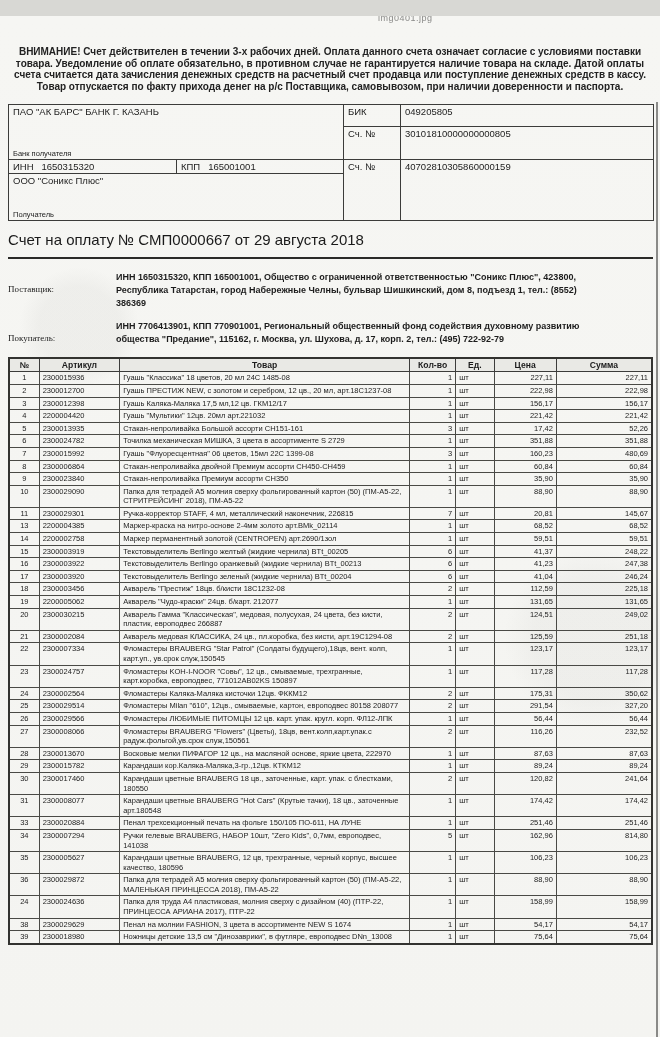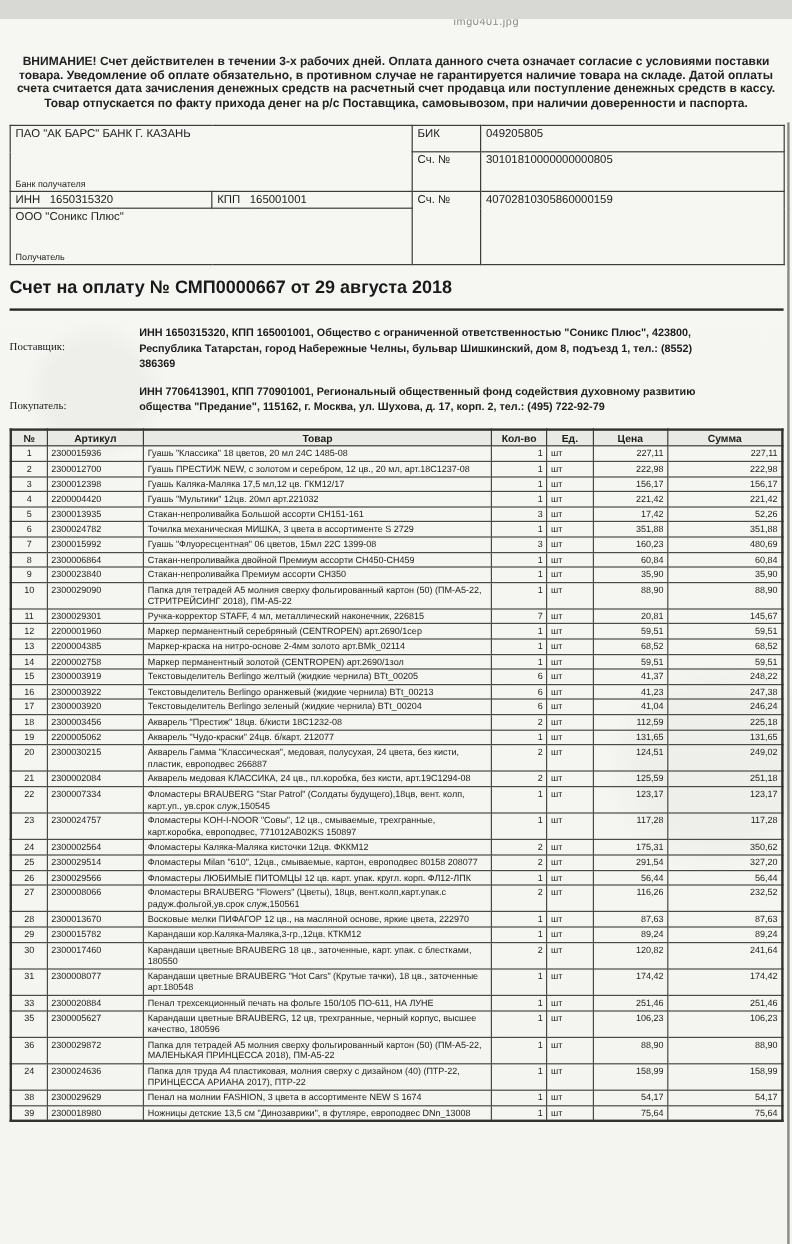--- a/index.html
+++ b/index.html
@@ -21,21 +21,21 @@
 
   
   table{border-collapse:collapse;}
   .bank{margin:12px 0 0 8px;width:645px;table-layout:fixed;}
   .bank td{border:1px solid #3c3c3a;padding:1px 4px;font-size:9.5px;vertical-align:top;overflow:hidden;}
   .bank .tall{height:30px;}
   .bank .stack{display:flex;flex-direction:column;justify-content:space-between;height:100%;}
   .bank .small{font-size:7.5px;margin-top:2px;}
   .bank .name{font-size:9.5px;}
 
-  .doc-title{margin:10px 0 0 8px;font-size:15px;font-weight:700;color:#1a1a1a;}
+  .doc-title{margin:10px 0 0 8px;font-size:15px;font-weight:400;color:#1a1a1a;}
   .rule{margin:9px 0 0 8px;width:645px;height:2px;background:#2a2a28;}
 
   .party{display:flex;margin:12px 0 0 8px;width:620px;}
   .party + .party{margin-top:10px;}
   .party .plabel{width:108px;flex:none;font-size:9px;padding-top:13px;font-family:Liberation Serif, serif;}
   .party .ptext{font-weight:700;font-size:9px;line-height:12.8px;width:468px;}
 
   
   .items{margin:12px 0 0 8px;width:645px;table-layout:fixed;border:2px solid #333330;}
   .items th{border:1px solid #3c3c3a;background:#e9e9e5;font-size:8.6px;font-weight:700;padding:1px 2px;}
@@ -226,29 +226,20 @@
         <tr>
           <td class="a-c">11</td>
           <td class="a-l">2300029301</td>
           <td class="a-l">Ручка-корректор STAFF, 4 мл, металлический наконечник, 226815</td>
           <td class="a-r">7</td>
           <td class="a-l">шт</td>
           <td class="a-r">20,81</td>
           <td class="a-r">145,67</td>
         </tr>
         <tr>
-          <td class="a-c">12</td>
-          <td class="a-l">2200001960</td>
-          <td class="a-l">Маркер перманентный серебряный (CENTROPEN) арт.2690/1сер</td>
-          <td class="a-r">1</td>
-          <td class="a-l">шт</td>
-          <td class="a-r">59,51</td>
-          <td class="a-r">59,51</td>
-        </tr>
-        <tr>
           <td class="a-c">13</td>
           <td class="a-l">2200004385</td>
           <td class="a-l">Маркер-краска на нитро-основе 2-4мм золото арт.BMk_02114</td>
           <td class="a-r">1</td>
           <td class="a-l">шт</td>
           <td class="a-r">68,52</td>
           <td class="a-r">68,52</td>
         </tr>
         <tr>
           <td class="a-c">14</td>
@@ -415,20 +406,29 @@
         <tr>
           <td class="a-c">33</td>
           <td class="a-l">2300020884</td>
           <td class="a-l">Пенал трехсекционный печать на фольге 150/105 ПО-611, НА ЛУНЕ</td>
           <td class="a-r">1</td>
           <td class="a-l">шт</td>
           <td class="a-r">251,46</td>
           <td class="a-r">251,46</td>
         </tr>
         <tr>
+          <td class="a-c">34</td>
+          <td class="a-l">2300007294</td>
+          <td class="a-l">Ручки гелевые BRAUBERG, НАБОР 10шт, "Zero Kids", 0,7мм, европодвес, 141038</td>
+          <td class="a-r">5</td>
+          <td class="a-l">шт</td>
+          <td class="a-r">162,96</td>
+          <td class="a-r">814,80</td>
+        </tr>
+        <tr>
           <td class="a-c">35</td>
           <td class="a-l">2300005627</td>
           <td class="a-l">Карандаши цветные BRAUBERG, 12 цв, трехгранные, черный корпус, высшее качество, 180596</td>
           <td class="a-r">1</td>
           <td class="a-l">шт</td>
           <td class="a-r">106,23</td>
           <td class="a-r">106,23</td>
         </tr>
         <tr>
           <td class="a-c">36</td>

